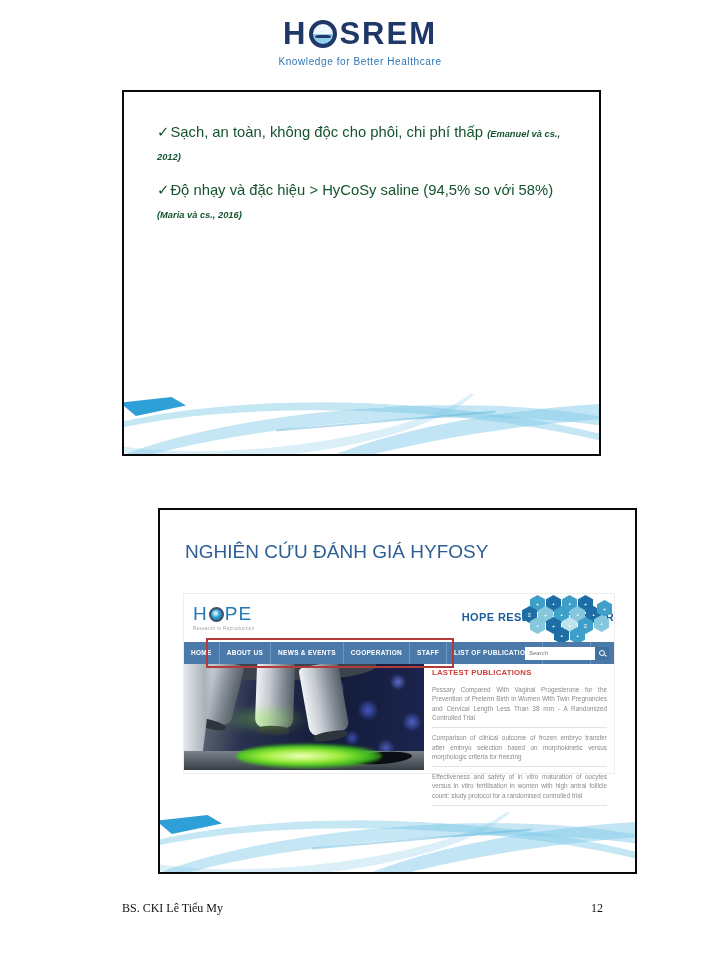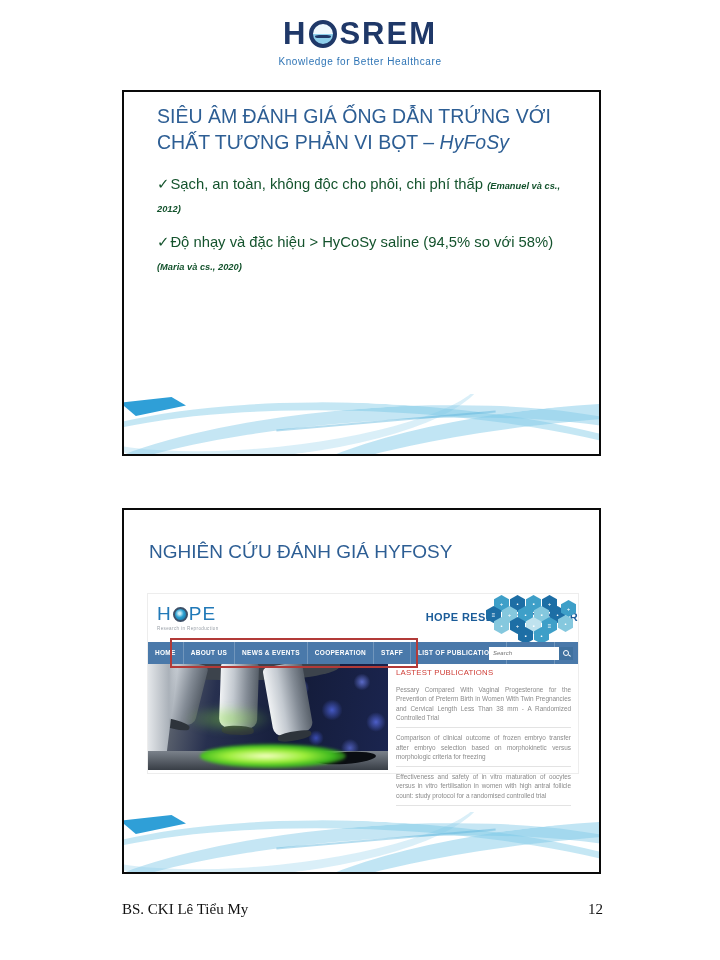--- a/index.html
+++ b/index.html
@@ -10,21 +10,21 @@
   #hosrem { position:absolute; top:16px; left:0; width:720px; display:flex; flex-direction:column; align-items:center; }
   .hosrem-word { display:flex; align-items:center; font-weight:bold; font-size:31px; color:#1f3868; letter-spacing:2px; }
   .hosrem-o { width:28px; height:28px; border:4px solid #1f3868; border-radius:50%; margin:0 2px; position:relative; overflow:hidden;
               background:linear-gradient(#eef8fd 48%, #8ecfeb 48%); display:inline-block; }
   .hosrem-o::after { content:""; position:absolute; left:2px; right:2px; top:11px; height:3px; background:#1f3868; border-radius:50% / 100%; }
   .hosrem-tag { margin-top:4px; font-size:10px; color:#2e74b5; letter-spacing:.6px; }
 
   
   .slide { position:absolute; left:122px; width:479px; height:366px; background:#fff; border:2px solid #0a0a0a; overflow:hidden; }
   #slide1 { top:90px; }
-  #slide2 { top:508px; }
+  #slide2 { top:508px;margin-left:36px; }
 
   .s1-content { position:absolute; left:33px; top:12px; right:26px; }
   .s-title { font-size:19.5px; line-height:1.33; color:#2d5e94; }
   .s-title i { font-style:italic; }
   #bullets { margin-top:17px; }
   .bullet { margin:0 0 12px 0; font-size:14.8px; color:#14532d; line-height:1.55; }
   .bullet .check { margin-right:1px; }
   .bullet .cite { font-size:9.3px; font-style:italic; font-weight:600; }
 
   
@@ -86,51 +86,48 @@
   .obj-b { left:72px; top:-2px; width:38px; height:66px; transform:rotate(2deg); }
   .obj-c { left:120px; top:0; width:40px; height:70px; transform:rotate(-10deg); }
   .micro .stage { position:absolute; left:0; bottom:0; width:240px; height:19px; background:linear-gradient(#7b828b,#383e46); }
   .micro .slot { position:absolute; right:12px; bottom:6px; width:62px; height:12px; background:#0a0d12; border-radius:50%; transform:rotate(-4deg); }
   .micro .glow { position:absolute; left:52px; bottom:2px; width:146px; height:24px; border-radius:50%; filter:blur(1.5px);
       background:radial-gradient(ellipse at 45% 50%, #f6ffc4 0%, #9ced3a 35%, #3db81e 60%, rgba(30,120,10,0) 85%); }
   .micro .glow2 { position:absolute; left:36px; top:40px; width:90px; height:30px; border-radius:50%; filter:blur(3px);
       background:radial-gradient(ellipse, rgba(140,230,60,.45), rgba(140,230,60,0) 70%); }
 
   .pubs { position:absolute; left:248px; top:74px; right:7px; }
-  .pub-head { color:#cf3d36; font-size:7.8px; font-weight:normal; letter-spacing:.2px; margin-bottom:3px; }
+  .pub-head { color:#cf3d36; font-size:7.8px; font-weight:bold; letter-spacing:.2px; margin-bottom:3px; }
   .pub-item { font-size:6.4px; color:#8b8b8b; line-height:1.5; padding:4.5px 0; border-top:1px solid #e3e3e3; text-align:justify; }
   .pub-item:first-of-type { border-top:none; }
   .pub-item:last-of-type { border-bottom:1px solid #e3e3e3; }
 
   
   #footer { position:absolute; left:122px; top:901px; width:481px; display:flex; justify-content:space-between;
-            font-family:"Liberation Serif", serif; font-size:15px; color:#111; }
+            font-family:"Liberation Serif", serif; font-size:12px; color:#111; }
 </style>
 </head>
 <body>
 
 <div id="page">
 
   <div id="hosrem">
     <div class="hosrem-word">
       <span>H</span>
       <span class="hosrem-o"></span>
       <span>SREM</span>
     </div>
     <div class="hosrem-tag">Knowledge for Better Healthcare</div>
   </div>
 
   <div id="slide1" class="slide">
     <div class="s1-content">
-      <div class="s-title">
-        <span>SIÊU ÂM ĐÁNH GIÁ ỐNG DẪN TRỨNG VỚI CHẤT TƯƠNG PHẢN VI BỌT – </span><i>HyFoSy</i>
-      </div>
       <div id="bullets">
           <p class="bullet"><span class="check">✓</span><span class="btext">Sạch, an toàn, không độc cho phôi, chi phí thấp</span> <span class="cite">(Emanuel và cs., 2012)</span></p>
-          <p class="bullet"><span class="check">✓</span><span class="btext">Độ nhạy và đặc hiệu &gt; HyCoSy saline (94,5% so với 58%)</span> <span class="cite">(Maria và cs., 2020)</span></p>
+          <p class="bullet"><span class="check">✓</span><span class="btext">Độ nhạy và đặc hiệu &gt; HyCoSy saline (94,5% so với 58%)</span> <span class="cite">(Maria và cs., 2016)</span></p>
         </div>
     </div>
     <div class="waves">
       <div class="w6"></div>
         <div class="w1"></div>
         <div class="w2"></div>
         <div class="w3"></div>
         <div class="w5"></div>
         <div class="w4"></div>
     </div>

